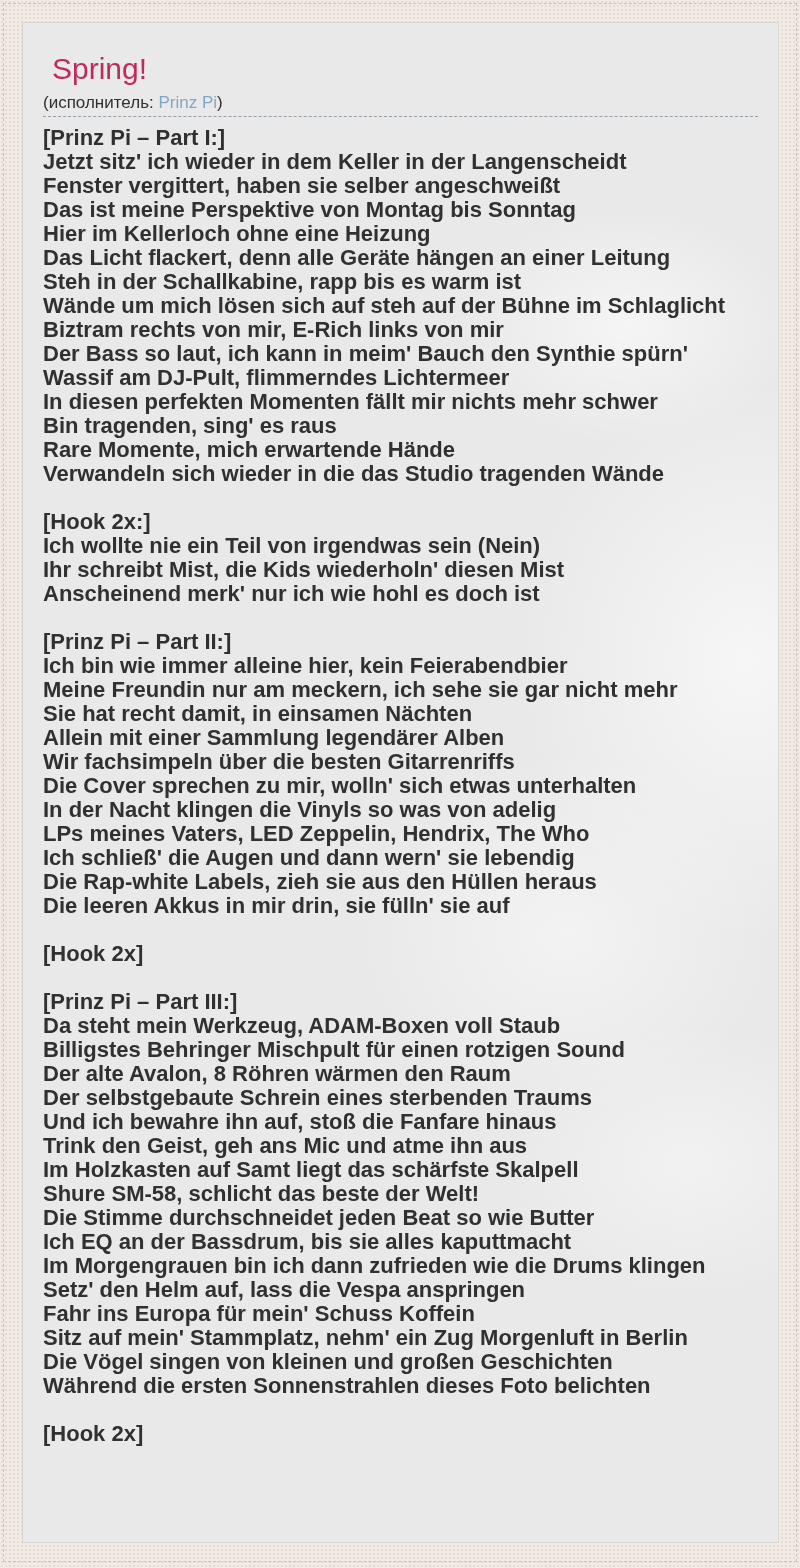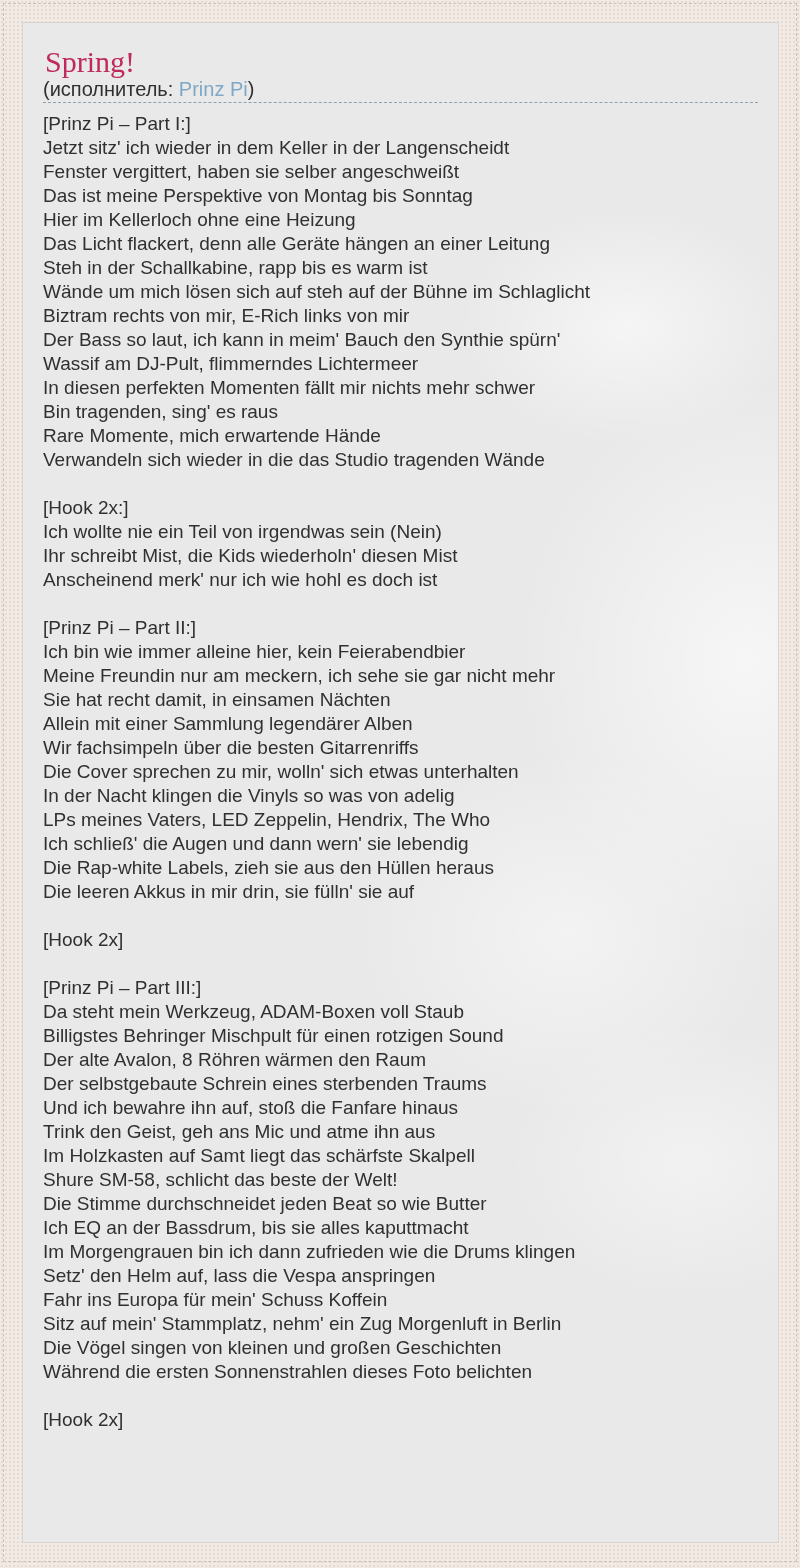--- a/index.html
+++ b/index.html
@@ -29,51 +29,51 @@
     border: 1px solid var(--panel_border, #d8d5d1);
     padding: 22px 20px 20px 20px;
     background:
       radial-gradient(ellipse 240px 170px at 80% 20%, rgba(255,255,255,0.55), rgba(255,255,255,0) 70%),
       radial-gradient(ellipse 330px 400px at 96% 42%, rgba(255,255,255,0.6), rgba(255,255,255,0) 70%),
       radial-gradient(ellipse 300px 260px at 72% 60%, rgba(255,255,255,0.45), rgba(255,255,255,0) 70%),
       radial-gradient(ellipse 260px 200px at 88% 75%, rgba(255,255,255,0.4), rgba(255,255,255,0) 70%),
       var(--panel_bg, #e9e9e9);
   }
   .song-title {
-    margin: 2px;
+    margin: 9px;
     font-size: 30px;
     line-height: 30px;
     font-weight: normal;
     color: var(--title, #c02a5a);
-    font-family: Liberation Serif, serif;
   }
   .artist-line {
     margin-top: 2px;
-    font-size: 20px;
+    font-size: 17px;
     line-height: 20px;
     color: var(--text, #303030);
   }
   .artist-link {
     color: var(--link, #7fa7c6);
     text-decoration: none;
     cursor: pointer;
   }
   .separator {
     border-bottom: 1px dashed var(--separator, #93a0ac);
     height: 1px;
     margin-top: 2px;
   }
   .lyrics { margin-top: 9px; }
   .stanza { margin: 0 0 24px 0; }
   .stanza:last-child { margin-bottom: 0; }
   .lyric-line {
-    font-size: 19px;
+    font-size: 22px;
     line-height: 24px;
     color: var(--text, #303030);
     white-space: pre-wrap;
+    font-weight: bold;
   }
 </style>
 </head>
 <body>
 
 <div class="page-border"></div>
 
 <div class="panel">
   <h1 class="song-title">Spring!</h1>
   <div class="artist-line"><span>(исполнитель: </span><a class="artist-link">Prinz Pi</a><span>)</span></div>

